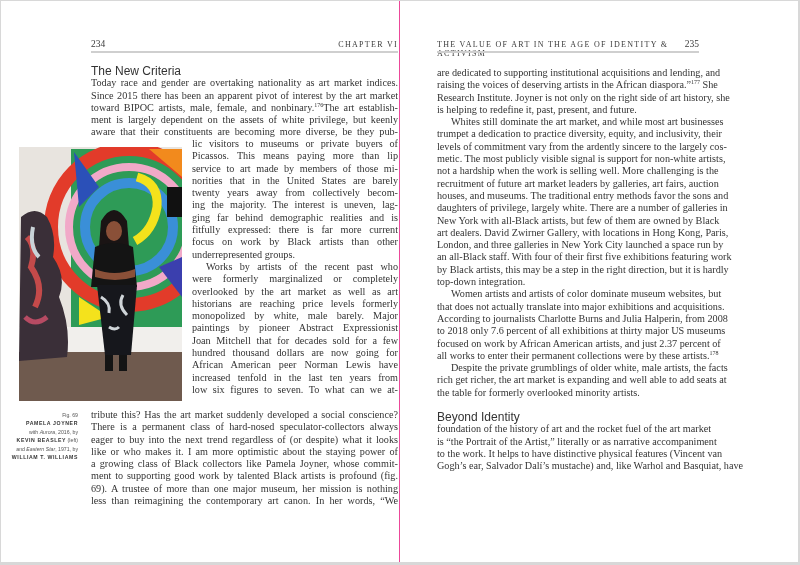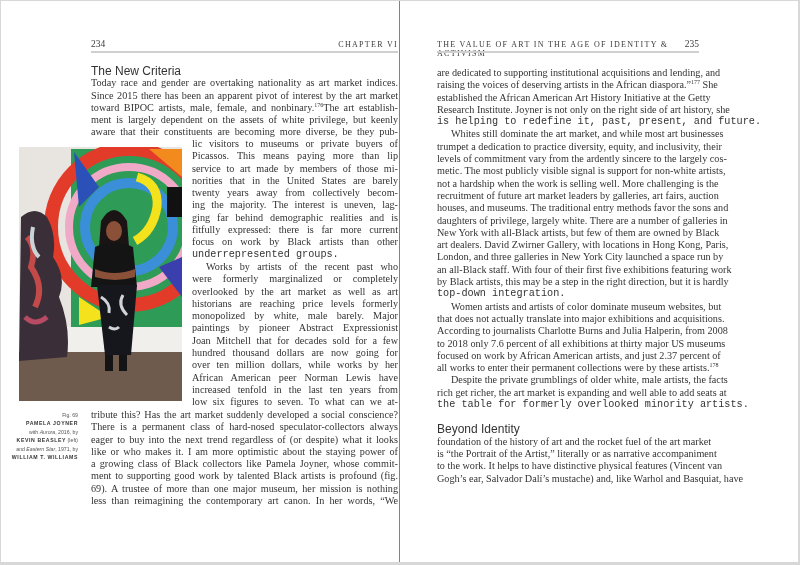--- a/index.html
+++ b/index.html
@@ -25,21 +25,21 @@
   .running-head .folio { font-size: 9.5px; letter-spacing: 0; }
   .rule { position: absolute; top: 50px; height: 2px; background: #cfcfcf; }
   .left .rule { left: 90px; width: 307px; }
   .right .rule { left: 37px; width: 262px; }
 
   .text {
     position: absolute; font-size: 10.2px; line-height: 12.3px;
     text-align: justify; color: #333;
   }
   .line { display: block; white-space: nowrap; text-align: justify; text-align-last: justify; }
-  .line.last { text-align-last: left; font-family: Liberation Mono, monospace; }
+  .line.last { text-align-last: left; }
   sup { font-size: 6px; line-height: 0; vertical-align: 4px; }
   .subhead {
     font-family: "Liberation Sans", "DejaVu Sans", sans-serif;
     font-size: 12px; color: #333; font-weight: normal; margin: 0;
   }
 
   .figure {
     position: absolute; left: 18px; top: 146px; width: 163px; height: 254px;
     overflow: hidden; background: #e9e6e2;
   }
@@ -126,21 +126,20 @@
     <span class="line">focus on work by Black artists than other</span>
     <span class="line last">underrepresented groups.</span>
     <span class="line" style="padding-left:14px;">Works by artists of the recent past who</span>
     <span class="line">were formerly marginalized or completely</span>
     <span class="line">overlooked by the art market as well as art</span>
     <span class="line">historians are reaching price levels formerly</span>
     <span class="line">monopolized by white, male barely. Major</span>
     <span class="line">paintings by pioneer Abstract Expressionist</span>
     <span class="line">Joan Mitchell that for decades sold for a few</span>
     <span class="line">hundred thousand dollars are now going for</span>
-    <span class="line">over ten million dollars, while works by her</span>
     <span class="line">African American peer Norman Lewis have</span>
     <span class="line">increased tenfold in the last ten years from</span>
     <span class="line">low six figures to seven. To what can we at-</span>
   </div>
 
   <div class="text" style="left:90px; top:408px; width:307px;">
     <span class="line">tribute this? Has the art market suddenly developed a social conscience?</span>
     <span class="line">There is a permanent class of hard-nosed speculator-collectors always</span>
     <span class="line">eager to buy into the next trend regardless of (or despite) what it looks</span>
     <span class="line">like or who makes it. I am more optimistic about the staying power of</span>
@@ -154,21 +153,20 @@
 <div class="page right">
   <div class="running-head">
     <span>THE VALUE OF ART IN THE AGE OF IDENTITY &amp; ACTIVISM</span>
     <span class="folio">235</span>
   </div>
   <div class="rule"></div>
 
   <div class="text" style="left:37px; top:66px; width:262px;">
     <span class="line">are dedicated to supporting institutional acquisitions and lending, and</span>
     <span class="line"><span>raising the voices of deserving artists in the African diaspora.”</span><sup>177</sup><span> She</span></span>
-    <span class="line">established the African American Art History Initiative at the Getty</span>
     <span class="line">Research Institute. Joyner is not only on the right side of art history, she</span>
     <span class="line last">is helping to redefine it, past, present, and future.</span>
 
     <span class="line" style="padding-left:14px;">Whites still dominate the art market, and while most art businesses</span>
     <span class="line">trumpet a dedication to practice diversity, equity, and inclusivity, their</span>
     <span class="line">levels of commitment vary from the ardently sincere to the largely cos-</span>
     <span class="line">metic. The most publicly visible signal is support for non-white artists,</span>
     <span class="line">not a hardship when the work is selling well. More challenging is the</span>
     <span class="line">recruitment of future art market leaders by galleries, art fairs, auction</span>
     <span class="line">houses, and museums. The traditional entry methods favor the sons and</span>

